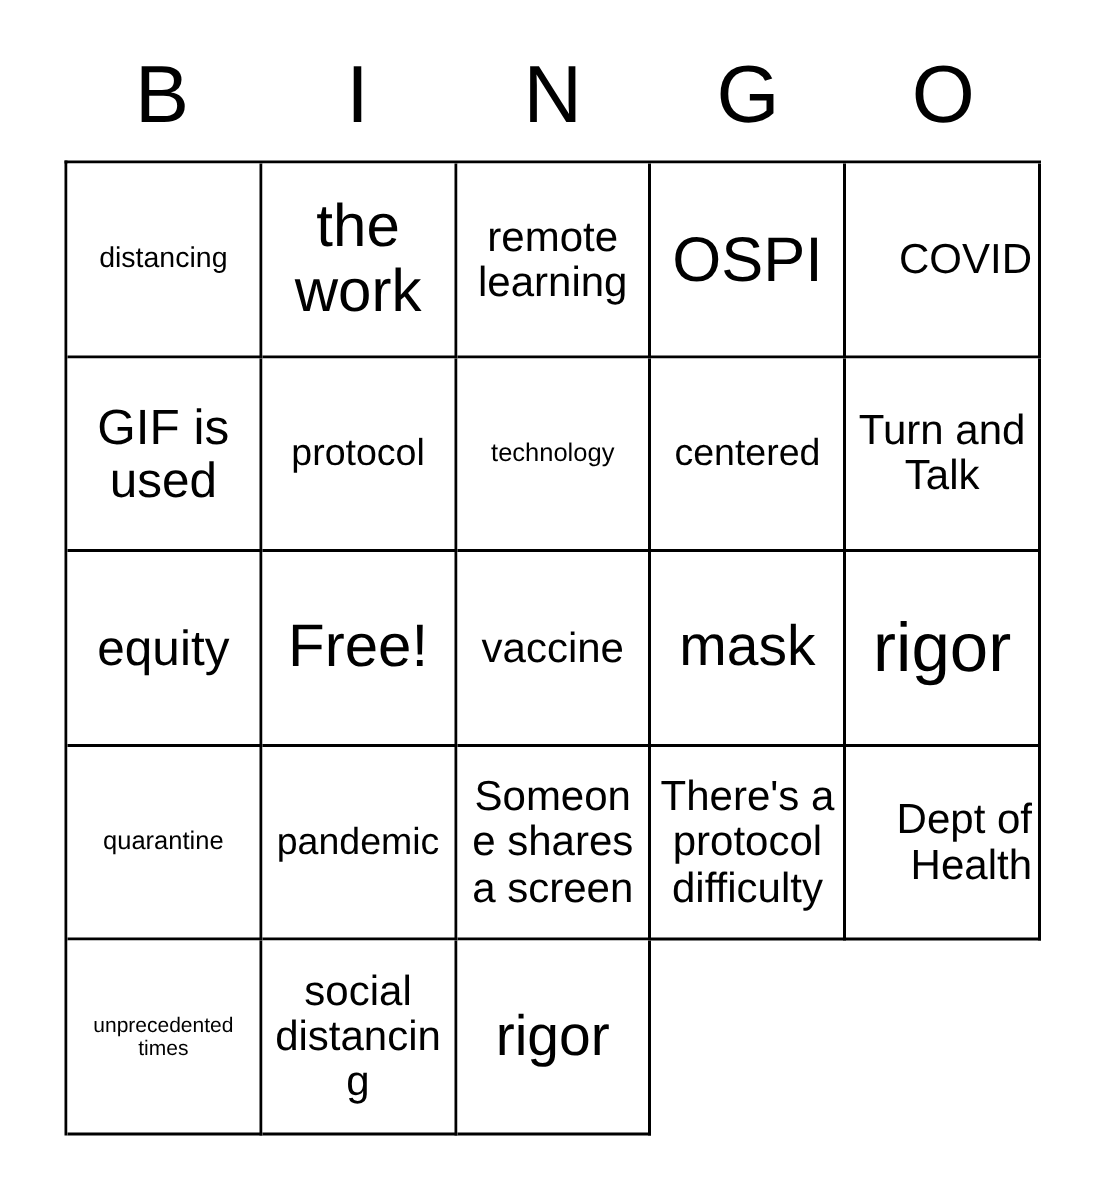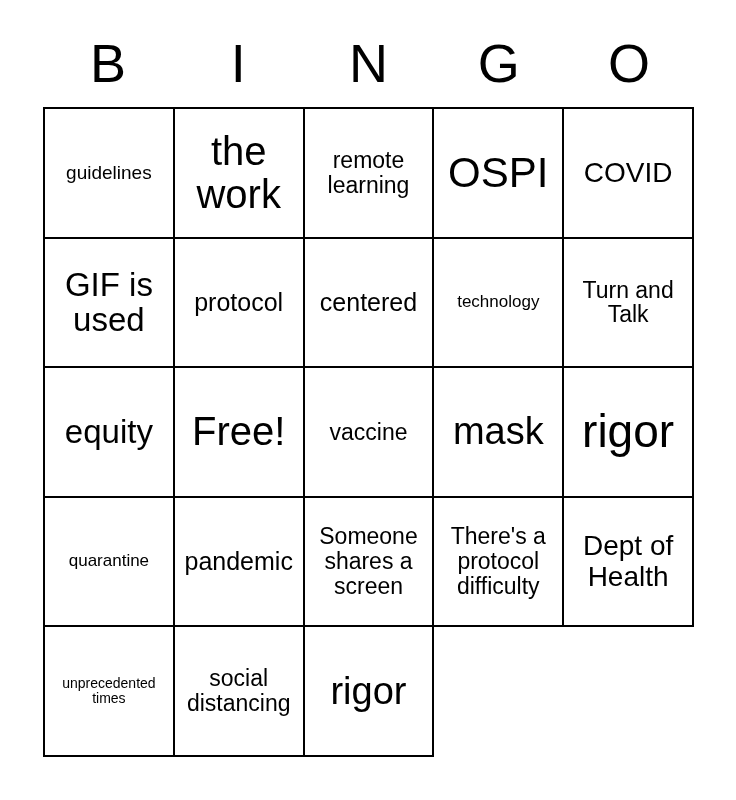--- a/index.html
+++ b/index.html
@@ -78,23 +78,23 @@
     width: 100%;
     line-height: 1.08;
     word-wrap: break-word;
   }
 
   
   .fs-xxs  { font-size: 14px; line-height: 1.25; }
   .fs-xs   { font-size: 17px; line-height: 1.2; }
   .fs-s    { font-size: 19px; line-height: 1.18; }
   .fs-sm   { font-size: 21px; line-height: 1.18; }
-  .fs-m    { font-size: 23px; line-height: 1.2; }
+  .fs-m    { font-size: 28px; line-height: 1.2; }
   .fs-ml   { font-size: 25px; line-height: 1.15; }
-  .fs-l    { font-size: 28px; line-height: 1.15; }
+  .fs-l    { font-size: 28px; line-height: 1.15; text-align: right; }
   .fs-xl   { font-size: 33px; line-height: 1.12; }
   .fs-xxl  { font-size: 38px; line-height: 1.1; }
   .fs-3xl  { font-size: 40px; line-height: 1.08; }
   .fs-4xl  { font-size: 42px; line-height: 1.05; }
   .fs-5xl  { font-size: 46px; line-height: 1.05; }
 </style>
 </head>
 <body>
 
 <div class="card">
@@ -102,45 +102,45 @@
   <div class="header-row">
     <div class="header-cell">B</div>
     <div class="header-cell">I</div>
     <div class="header-cell">N</div>
     <div class="header-cell">G</div>
     <div class="header-cell">O</div>
   </div>
 
   <div class="grid" id="bingo-grid">
       <div class="cell">
-        <span class="fs-s">guidelines</span>
+        <span class="fs-s">distancing</span>
       </div>
       <div class="cell">
         <span class="fs-3xl">the work</span>
       </div>
       <div class="cell">
         <span class="fs-m">remote learning</span>
       </div>
       <div class="cell">
         <span class="fs-4xl">OSPI</span>
       </div>
       <div class="cell">
         <span class="fs-l">COVID</span>
       </div>
       <div class="cell">
         <span class="fs-xl">GIF is used</span>
       </div>
       <div class="cell">
         <span class="fs-ml">protocol</span>
       </div>
       <div class="cell">
-        <span class="fs-ml">centered</span>
+        <span class="fs-xs">technology</span>
       </div>
       <div class="cell">
-        <span class="fs-xs">technology</span>
+        <span class="fs-ml">centered</span>
       </div>
       <div class="cell">
         <span class="fs-m">Turn and Talk</span>
       </div>
       <div class="cell">
         <span class="fs-xl">equity</span>
       </div>
       <div class="cell">
         <span class="fs-3xl">Free!</span>
       </div>

